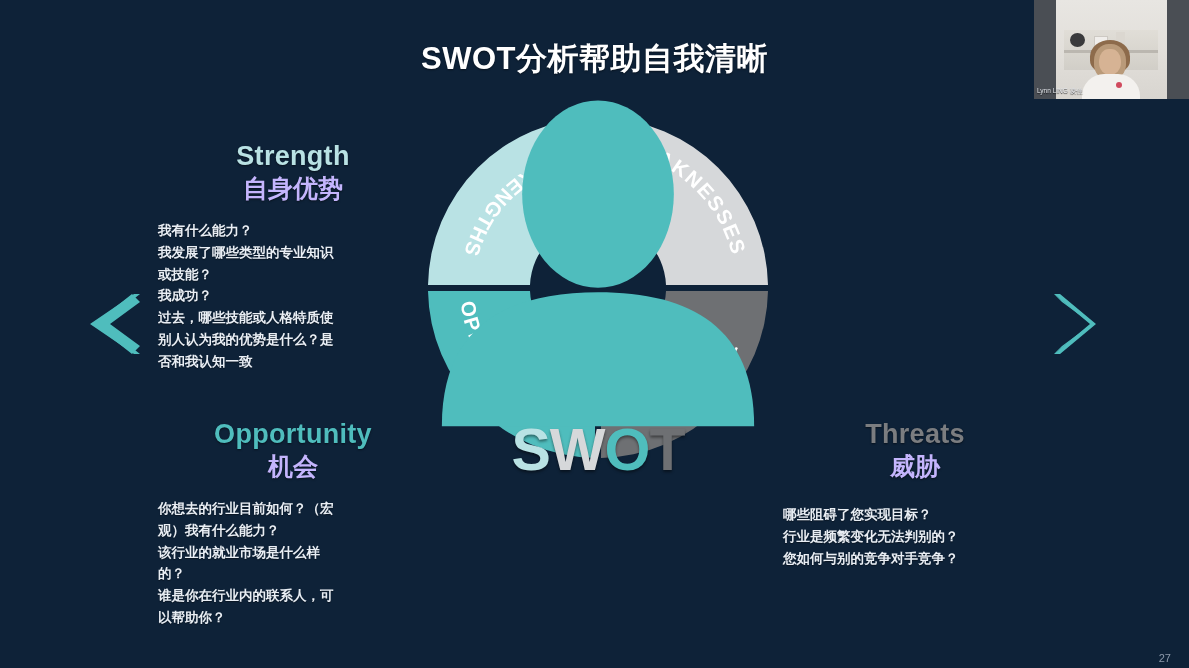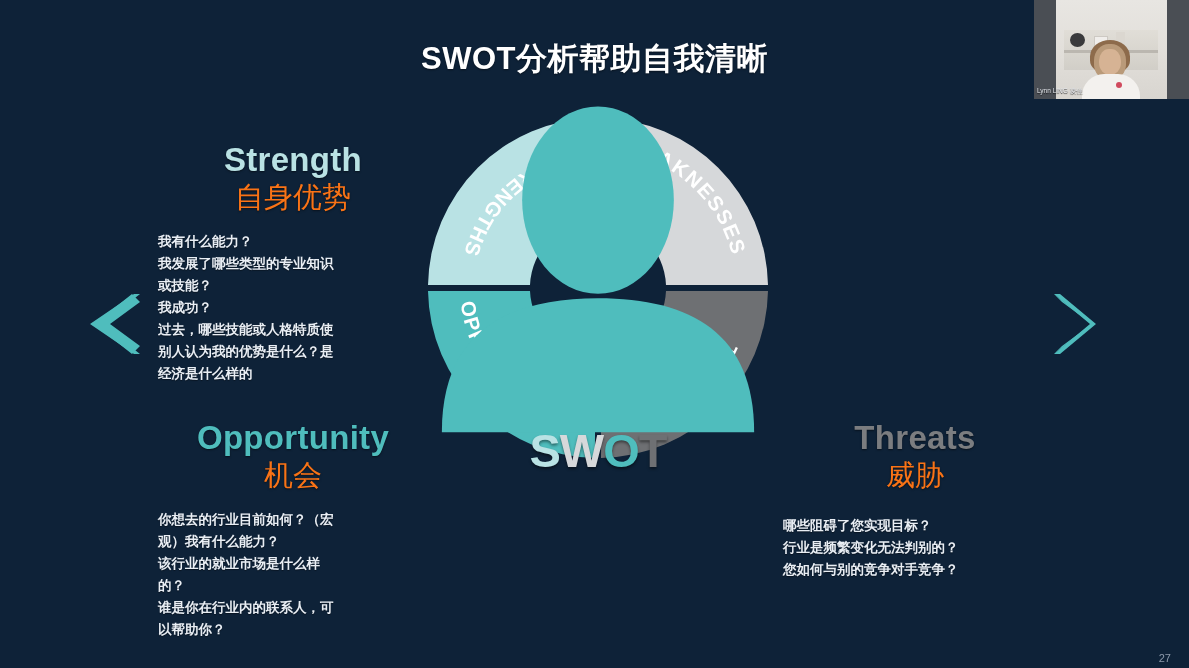--- a/index.html
+++ b/index.html
@@ -23,31 +23,31 @@
     font-size:31px;
     font-weight:bold;
     color:#ffffff;
     letter-spacing:0.5px;
     text-shadow:0 1px 2px rgba(0,0,0,.45);
   }
 
   
   .quad { position:absolute; }
   .quad-en {
-    font-size:33px;
+    font-size:27px;
     font-weight:bold;
     letter-spacing:0.3px;
     line-height:1.08;
     text-shadow:0 1px 2px rgba(0,0,0,.5);
     text-align:center;
   }
   .quad-cn {
-    font-size:29px;
-    font-weight:normal;
-    color:#f97316;
+    font-size:25px;
+    font-weight:bold;
+    color:#c4b5fd;
     line-height:1.22;
     margin-top:2px;
     text-shadow:0 1px 2px rgba(0,0,0,.5);
   }
   .quad-head { text-align:center; }
   .quad-body {
     margin-top:16px;
     font-size:13.5px;
     font-weight:bold;
     color:#e9eef4;
@@ -86,21 +86,21 @@
   
   #wheel-center {
     position:absolute;
     left:0; top:0; width:348px; height:348px;
     display:flex; flex-direction:column;
     align-items:center; justify-content:center;
     pointer-events:none;
   }
   #person-icon { margin-bottom:-6px; }
   #swot-word {
-    font-size:47px;
+    font-size:59px;
     font-weight:bold;
     letter-spacing:-1px;
     line-height:1;
     text-shadow:0 2px 3px rgba(0,0,0,.45);
   }
   #swot-word span { display:inline-block; }
 
   
   .nav-chevron {
     position:absolute;
@@ -204,21 +204,21 @@
       <div class="quad-en" style="color:#b9e2e4">Strength</div>
       <div class="quad-cn">自身优势</div>
     </div>
     <div class="quad-body">
       <p>我有什么能力？</p>
       <p>我发展了哪些类型的专业知识</p>
       <p>或技能？</p>
       <p>我成功？</p>
       <p>过去，哪些技能或人格特质使</p>
       <p>别人认为我的优势是什么？是</p>
-      <p>经济是什么样的</p>
+      <p>否和我认知一致</p>
     </div>
   </div>
 
 
   <div class="quad" id="quad-opportunity">
     <div class="quad-head">
       <div class="quad-en" style="color:#4fbdbd">Opportunity</div>
       <div class="quad-cn">机会</div>
     </div>
     <div class="quad-body">

